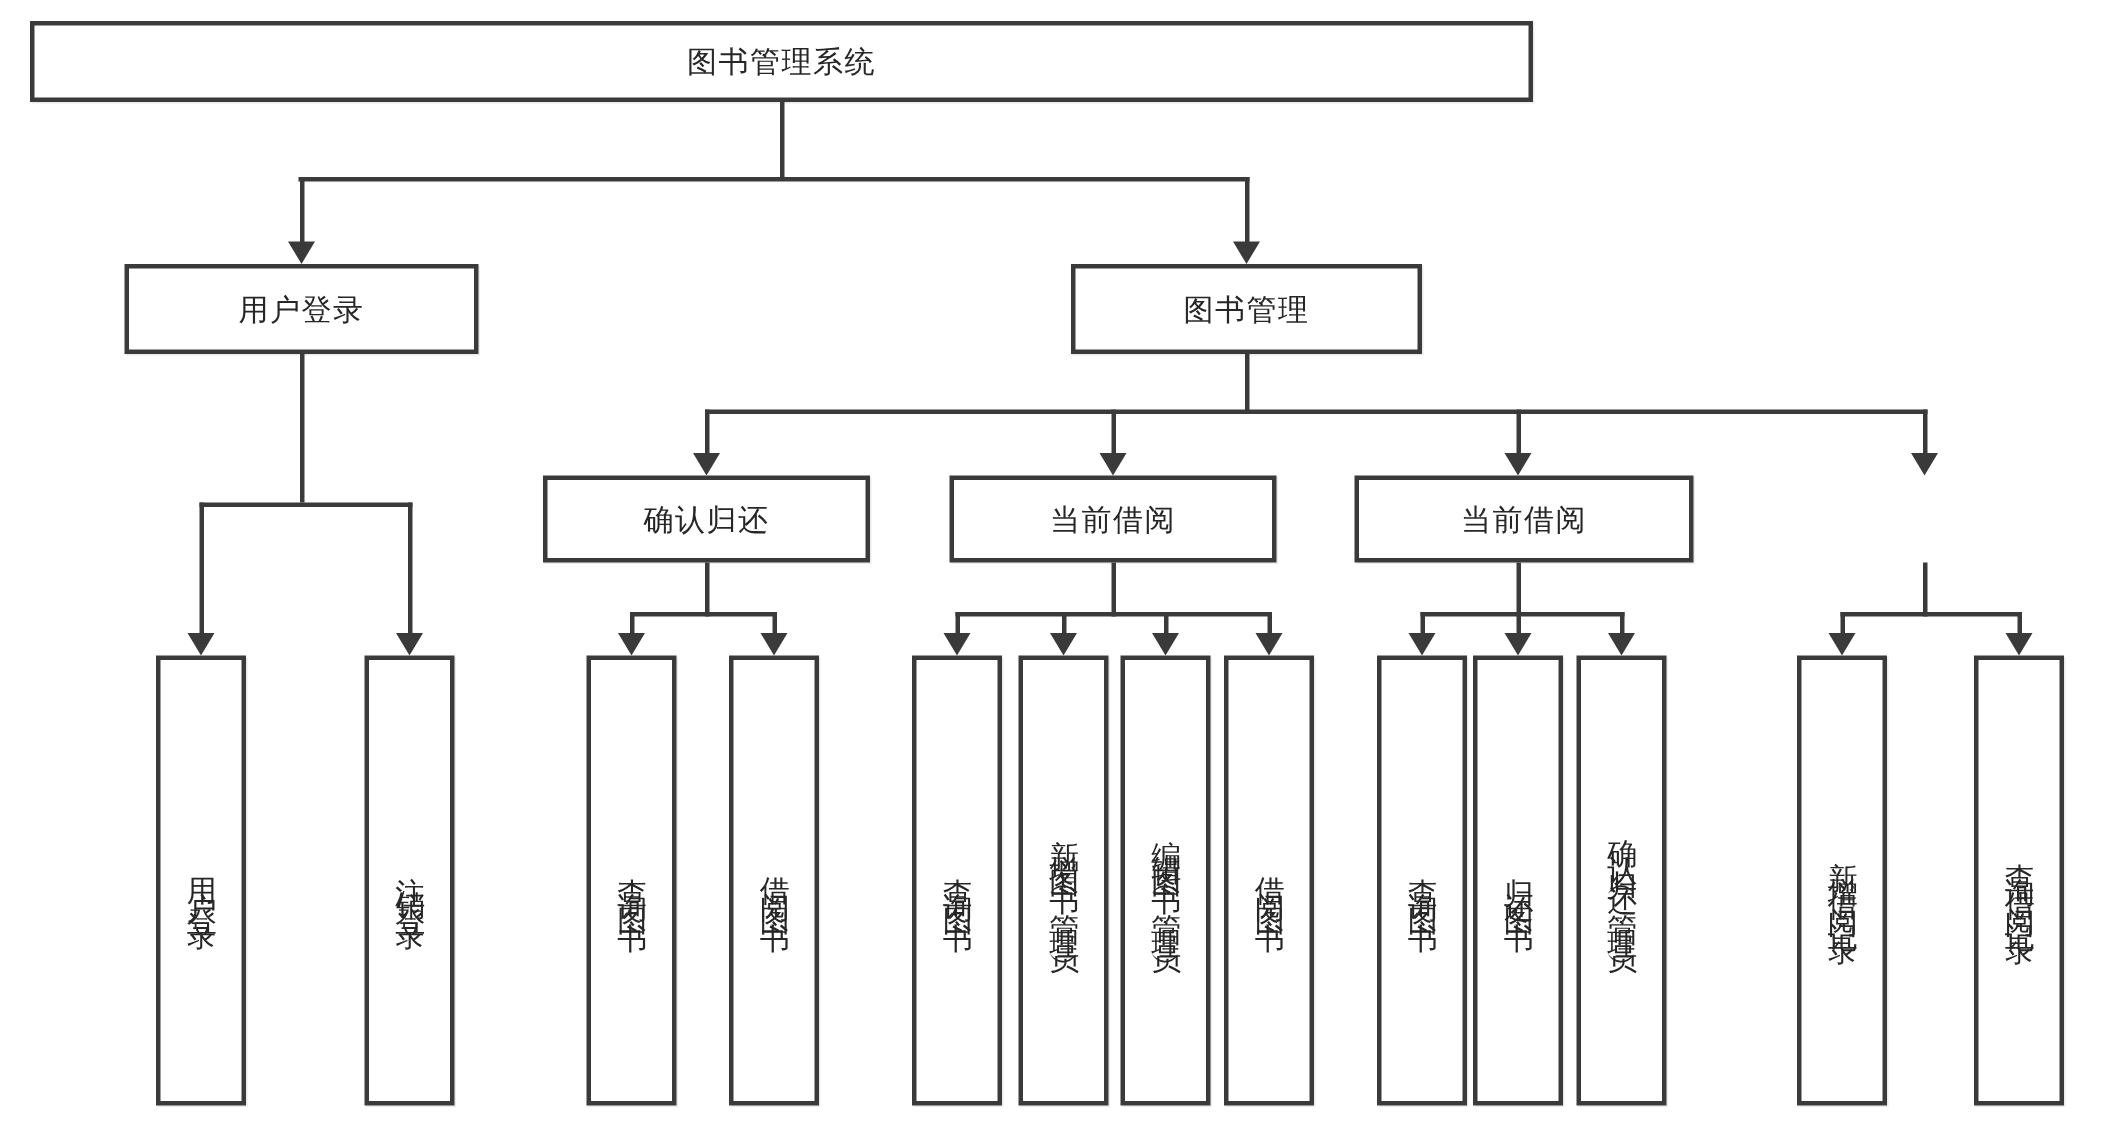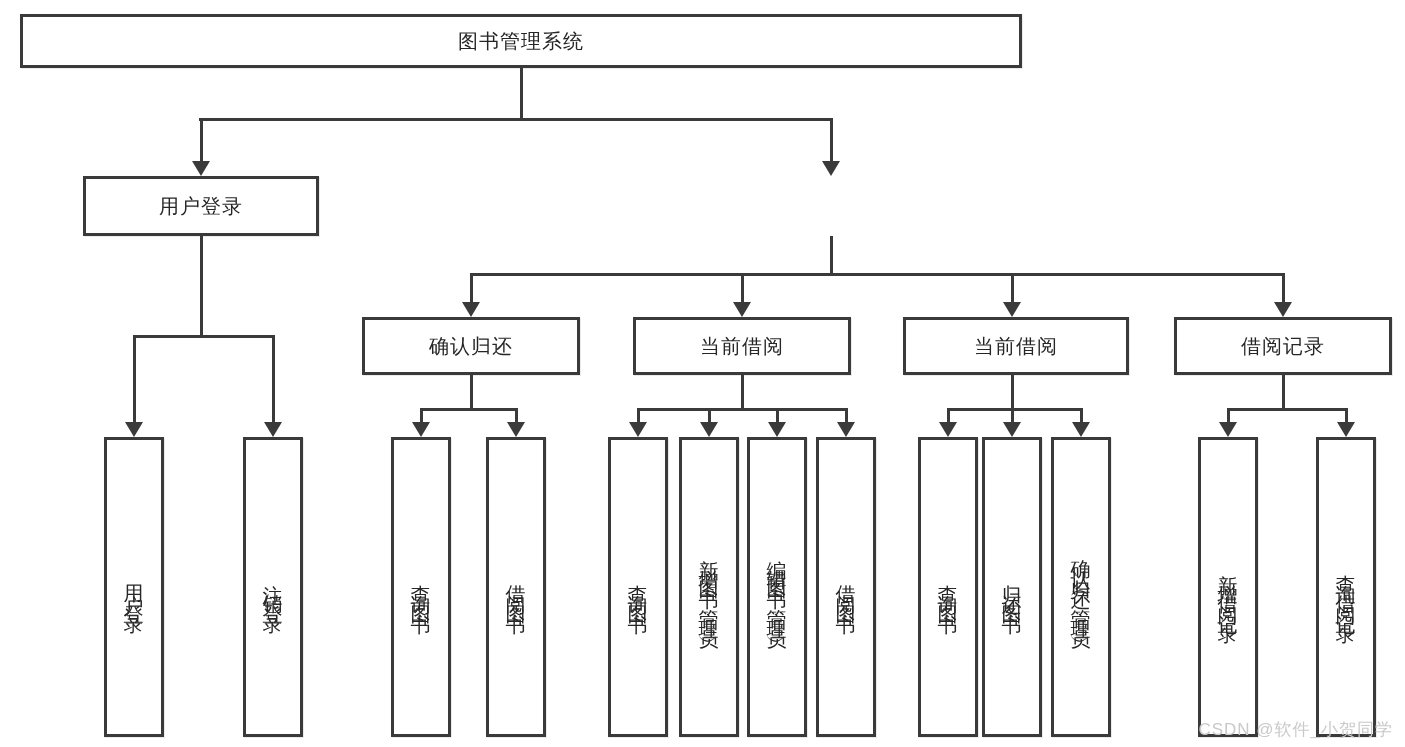--- a/index.html
+++ b/index.html
@@ -55,20 +55,21 @@
   <div class="box" style="left:20px;top:14px;width:1002px;height:54px;">图书管理系统</div>
 
   <div class="vline" style="left:520px;top:68px;height:50px;"></div>
   <div class="hline" style="left:199px;top:118px;width:634px;"></div>
   <div class="vline" style="left:200px;top:118px;height:46px;"></div>
   <div class="arrow" style="left:192px;top:161px;"></div>
   <div class="vline" style="left:830px;top:118px;height:46px;"></div>
   <div class="arrow" style="left:822px;top:161px;"></div>
 
   <div class="box" style="left:83px;top:176px;width:236px;height:60px;">用户登录</div>
+  <div class="box" style="left:714px;top:176px;width:234px;height:60px;">图书管理</div>
 
   <div class="vline" style="left:200px;top:236px;height:99px;"></div>
   <div class="hline" style="left:133px;top:335px;width:142px;"></div>
   <div class="vline" style="left:133px;top:335px;height:88px;"></div>
   <div class="arrow" style="left:125px;top:422px;"></div>
   <div class="vline" style="left:272px;top:335px;height:88px;"></div>
   <div class="arrow" style="left:264px;top:422px;"></div>
 
   <div class="vline" style="left:830px;top:236px;height:40px;"></div>
   <div class="hline" style="left:470px;top:273px;width:815px;"></div>
@@ -77,21 +78,20 @@
   <div class="vline" style="left:741px;top:273px;height:30px;"></div>
   <div class="arrow" style="left:733px;top:302px;"></div>
   <div class="vline" style="left:1011px;top:273px;height:30px;"></div>
   <div class="arrow" style="left:1003px;top:302px;"></div>
   <div class="vline" style="left:1282px;top:273px;height:30px;"></div>
   <div class="arrow" style="left:1274px;top:302px;"></div>
 
   <div class="box" style="left:362px;top:317px;width:218px;height:58px;">确认归还</div>
   <div class="box" style="left:633px;top:317px;width:218px;height:58px;">当前借阅</div>
   <div class="box" style="left:903px;top:317px;width:226px;height:58px;">当前借阅</div>
-  <div class="box" style="left:1174px;top:317px;width:218px;height:58px;">借阅记录</div>
 
   <div class="vline" style="left:470px;top:375px;height:36px;"></div>
   <div class="hline" style="left:420px;top:408px;width:98px;"></div>
   <div class="vline" style="left:420px;top:408px;height:15px;"></div>
   <div class="arrow" style="left:412px;top:422px;"></div>
   <div class="vline" style="left:515px;top:408px;height:15px;"></div>
   <div class="arrow" style="left:507px;top:422px;"></div>
 
   <div class="vline" style="left:741px;top:375px;height:36px;"></div>
   <div class="hline" style="left:637px;top:408px;width:211px;"></div>
@@ -131,15 +131,14 @@
   <div class="box vbox" style="left:747px;top:437px;width:60px;height:300px;">编辑图书（管理员）</div>
   <div class="box vbox" style="left:816px;top:437px;width:60px;height:300px;">借阅图书</div>
 
   <div class="box vbox" style="left:918px;top:437px;width:60px;height:300px;">查询图书</div>
   <div class="box vbox" style="left:982px;top:437px;width:60px;height:300px;">归还图书</div>
   <div class="box vbox" style="left:1051px;top:437px;width:60px;height:300px;">确认归还（管理员）</div>
 
   <div class="box vbox" style="left:1198px;top:437px;width:60px;height:300px;">新增借阅记录</div>
   <div class="box vbox" style="left:1316px;top:437px;width:60px;height:300px;">查询借阅记录</div>
 
-  <div class="watermark">CSDN @软件_小贺同学</div>
 
 </div>
 
 </body></html>

